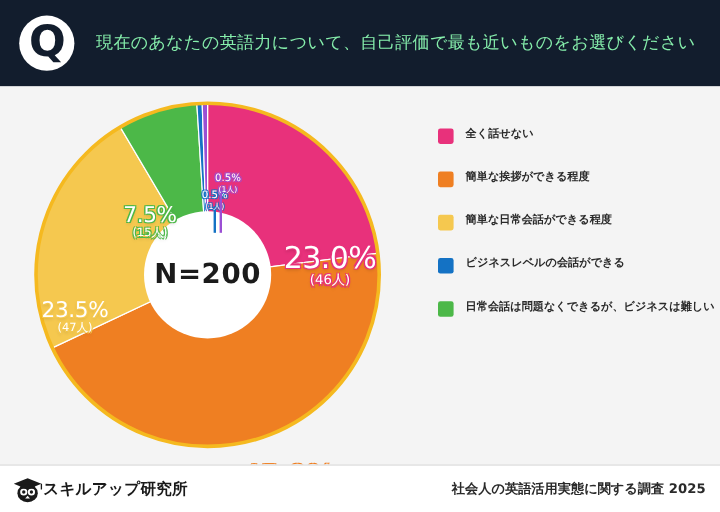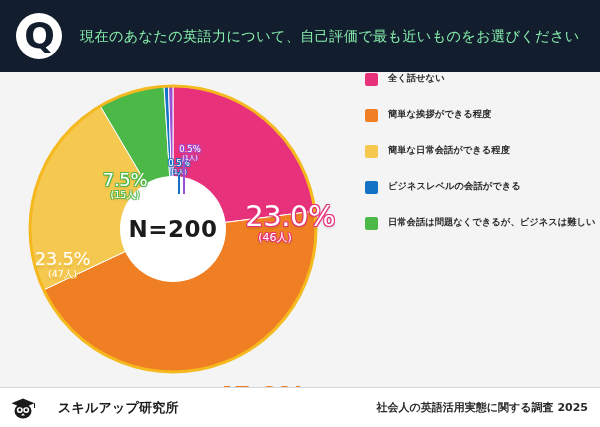--- a/index.html
+++ b/index.html
@@ -118,21 +118,21 @@
     font-weight: normal;
     color: #ffffff;
   }
   .slice-label .cnt {
     display: block;
     font-weight: normal;
     color: #ffffff;
     margin-top: 1px;
   }
 
-  .lbl-big .pct { font-size: 29px; letter-spacing: -0.5px; text-align: right; }
+  .lbl-big .pct { font-size: 25px; letter-spacing: -0.5px; }
   .lbl-big .cnt { font-size: 11px; }
 
   .lbl-mid .pct { font-size: 18px; letter-spacing: -0.3px; }
   .lbl-mid .cnt { font-size: 9.5px; }
 
   .lbl-small .pct { font-size: 8.5px; }
   .lbl-small .cnt { font-size: 6.5px; }
 
   
   .out-pink  .pct, .out-pink  .cnt { text-shadow: 1px 1px 0 #e8317b, -1px 1px 0 #e8317b, 1px -1px 0 #e8317b, -1px -1px 0 #e8317b, 0 2px 3px rgba(0,0,0,.18); }
@@ -146,20 +146,21 @@
   .leader {
     position: absolute;
     width: 1.5px;
     pointer-events: none;
   }
 
   
   .legend {
     position: relative;
     flex: 1 1 auto;
+    padding-top: 34px;
     padding-left: 10px;
   }
 
   .legend-item {
     display: flex;
     align-items: flex-start;
     height: 36px;
   }
 
   .legend-swatch {
@@ -187,21 +188,21 @@
     background: #ffffff;
     border-top: 1px solid #d8d8d8;
     display: flex;
     align-items: center;
     padding: 0 12px 0 10px;
   }
 
   .brand {
     display: flex;
     align-items: center;
-    gap: 22px;
+    gap: 0;
   }
 
   .brand-name {
     font-size: 13px;
     font-weight: bold;
     color: #1a1a1a;
     letter-spacing: 0.2px;
   }
 
   .footer-note {

